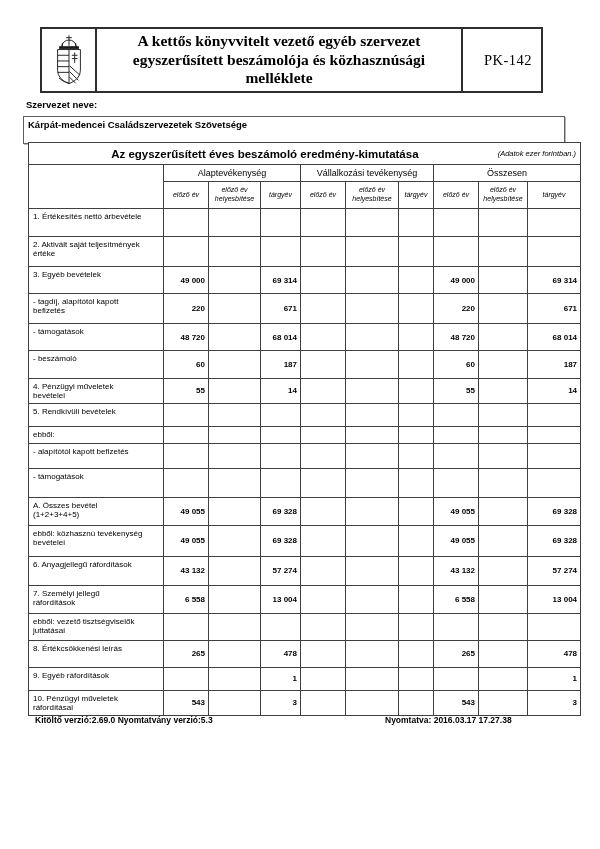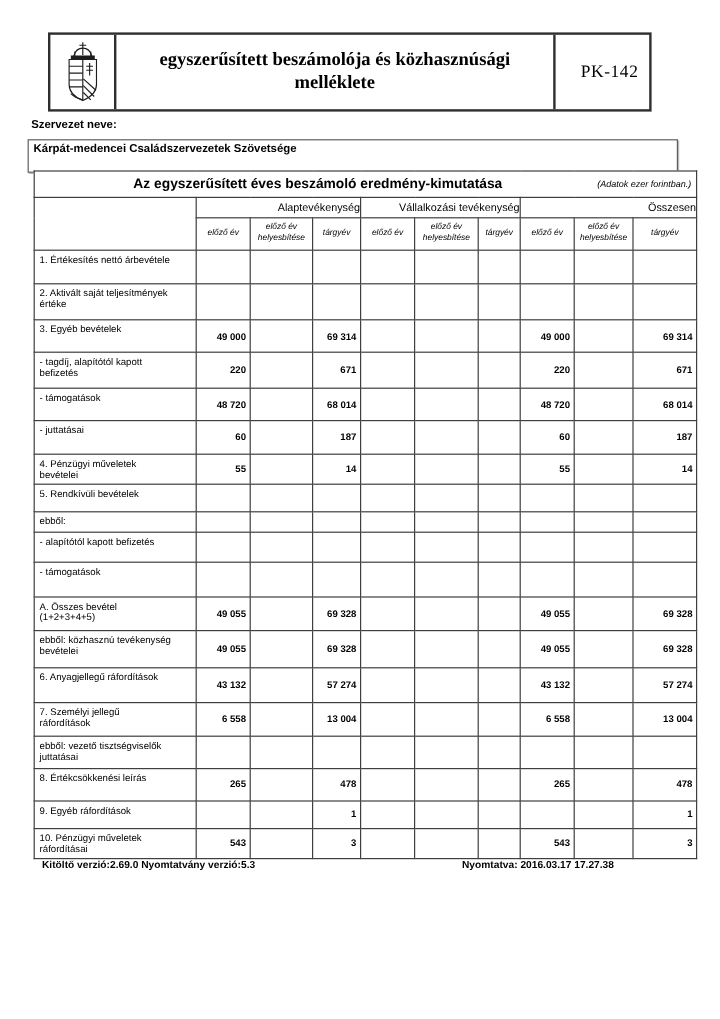--- a/index.html
+++ b/index.html
@@ -18,21 +18,21 @@
                border:1px solid #5f5f5f; box-shadow:1px 1px 0 0 #b9b9b9, inset 0 0 0 0 #fff;
                font-size:9.5px; font-weight:bold; line-height:15px; padding-left:4px; white-space:nowrap; overflow:hidden; }
 
   
   .report-table { position:absolute; left:28px; top:142px; width:552px; border-collapse:collapse; table-layout:fixed; background:#fff; }
   .report-table td, .report-table th { border:1px solid #3f3f3f; overflow:hidden; }
   .tbl-title-cell { height:22px;margin-top:26px; }
   .tbl-title-wrap { display:flex; align-items:center; padding:0 3px; }
   .t-title { flex:1; text-align:center; font-weight:bold; font-size:11.5px; white-space:nowrap; }
   .t-note { font-size:7.5px; font-style:italic; white-space:nowrap; padding-right:1px; }
-  .group-row th { height:17px; font-weight:normal; font-size:9px; text-align:right; vertical-align:middle; }
+  .group-row th { height:17px; font-weight:normal; font-size:9px; text-align:center; vertical-align:middle; }
   .corner-cell { background:#fff; }
   .sub-row td { height:27px; font-style:italic; font-size:7px; line-height:1.25; text-align:center; vertical-align:middle; padding:1px; }
   td.lbl { font-size:8px; line-height:1.18; padding:3px 20px 2px 4px; vertical-align:top; }
   td.val { font-size:8px; font-weight:bold; text-align:right; vertical-align:middle; padding-right:3px; white-space:nowrap; }
 
   .footer-left  { position:absolute; left:35px;  top:715px; font-size:8.5px; font-weight:bold; }
   .footer-right { position:absolute; left:385px; top:715px; font-size:8.5px; font-weight:bold; }
 </style>
 </head>
 <body>
@@ -49,20 +49,21 @@
           <path d="M10 13 h20 v2 h-20 z" fill="#1d1d1d"></path>
           <path d="M8 16 h24 v22 q0 9 -12 14 q-12 -5 -12 -14 z"></path>
           <path d="M20 16 v36"></path>
           <path d="M8 22 h12 M8 28 h12 M8 34 h12 M8 40 h12 M9.5 46 q4 4 10.5 5.5"></path>
           <path d="M26 19 v11 M23 22 h6 M23 25.5 h6"></path>
           <path d="M20.5 33 l11 10 M20.5 39 l9.5 9.5 M20.5 45 l6.5 6.5"></path>
         </g>
       </svg>
     </div>
     <div class="title-cell">
+      <span>A kettős könyvvitelt vezető egyéb szervezet</span>
       <span>egyszerűsített beszámolója és közhasznúsági melléklete</span>
     </div>
     <div class="code-cell">PK-142</div>
   </div>
 
   <div class="org-label">Szervezet neve:</div>
   <div class="org-input">
     <span>Kárpát-medencei Családszervezetek Szövetsége</span>
   </div>
 
@@ -161,21 +162,21 @@
           <td class="val"></td>
           <td class="val">68 014</td>
           <td class="val"></td>
           <td class="val"></td>
           <td class="val"></td>
           <td class="val">48 720</td>
           <td class="val"></td>
           <td class="val">68 014</td>
         </tr>
         <tr style="height: 28px;">
-          <td class="lbl">- juttatásai</td>
+          <td class="lbl">- beszámoló</td>
           <td class="val">60</td>
           <td class="val"></td>
           <td class="val">187</td>
           <td class="val"></td>
           <td class="val"></td>
           <td class="val"></td>
           <td class="val">60</td>
           <td class="val"></td>
           <td class="val">187</td>
         </tr>

